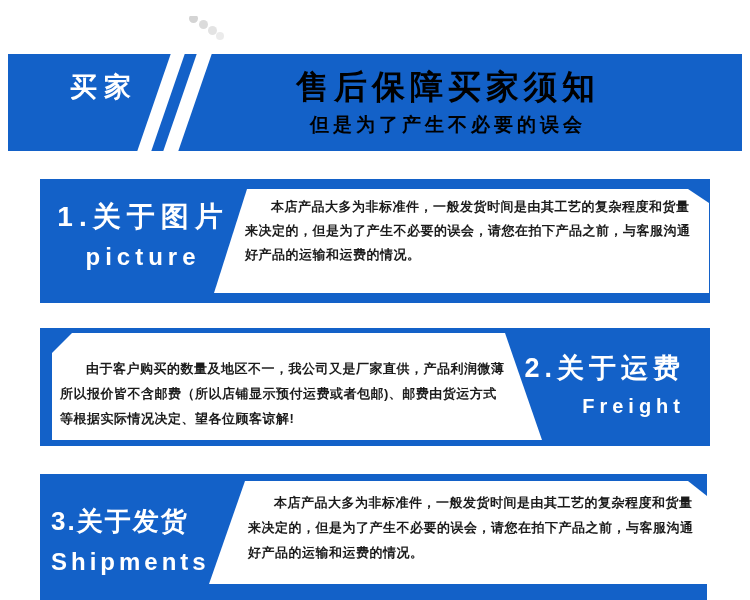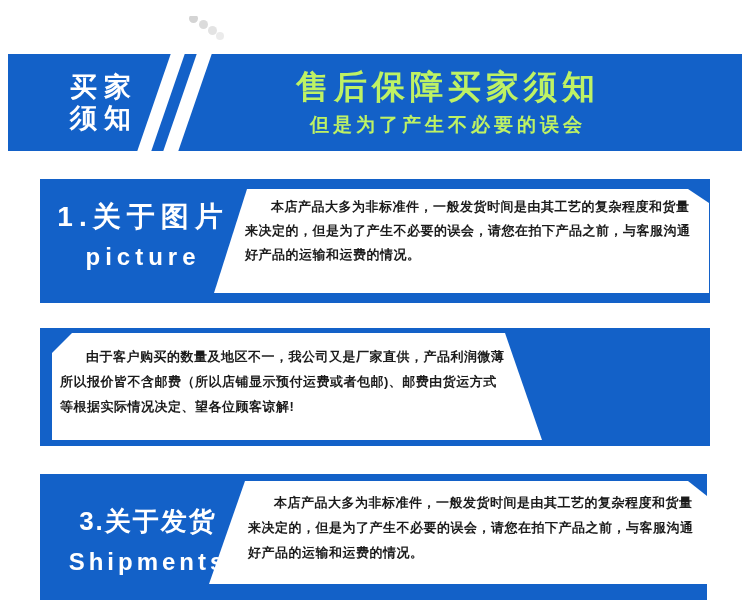--- a/index.html
+++ b/index.html
@@ -14,88 +14,91 @@
   .dot.d3 { left: 208px; top: 10px; width: 9px; height: 9px; opacity: .55; }
   .dot.d4 { left: 216px; top: 16px; width: 8px; height: 8px; opacity: .4; }
 
   
   .banner { position: absolute; left: 8px; top: 38px; width: 734px; height: 97px; background: var(--blue); }
   .badge { position: absolute; left: 38px; top: 18px; width: 116px; text-align: center;
            color: #fff; font-weight: 700; font-size: 27px; line-height: 31px; letter-spacing: 7px; }
   .stripe { position: absolute; top: 0; height: 97px; width: 14px; background: #ffffff; transform: skewX(-19deg); }
   .stripe.s1 { left: 146px; }
   .stripe.s2 { left: 172px; width: 15px; }
-  .titleWrap { position: absolute; left: 260px; top: 14px; width: 360px; text-align: center; color: #bef264; }
+  .titleWrap { position: absolute; left: 260px; top: 14px; width: 360px; text-align: center; color: #000000; }
   .titleWrap h1 { font-size: 33px; font-weight: 800; letter-spacing: 5px; line-height: 38px; white-space: nowrap; }
   .subtitle { margin-top: 6px; font-size: 19px; font-weight: 700; letter-spacing: 4px; white-space: nowrap; }
 
   
   .sec { position: absolute; left: 40px; background: var(--blue); }
   .sec1 { top: 163px; width: 670px; height: 124px; }
   .sec2 { top: 312px; width: 670px; height: 118px; }
   .sec3 { top: 458px; width: 667px; height: 127px; }
 
   .panel { position: absolute; inset: 0; background: #ffffff; }
   .p1 { clip-path: polygon(207px 10px, 648px 10px, 669px 24px, 669px 114px, 174px 114px); }
   .p2 { clip-path: polygon(12px 25px, 32px 5px, 465px 5px, 502px 112px, 12px 112px); }
   .p3 { clip-path: polygon(205px 7px, 648px 7px, 667px 22px, 667px 110px, 169px 110px); }
 
   .body-text { position: absolute; color: var(--ink); font-size: 13px; font-weight: 700;
                line-height: 24px; letter-spacing: 0.5px; text-indent: 2em; word-break: break-all; }
   .b1 { left: 205px; top: 16px; width: 452px; }
-  .b2 { left: 20px;  top: 16px; width: 448px; line-height: 25px; }
+  .b2 { left: 20px;  top: 28px; width: 448px; line-height: 25px; }
   .b3 { left: 208px; top: 16px; width: 448px; line-height: 25px; }
 
   .label { position: absolute; color: #ffffff; }
   .label .cn { font-weight: 800; white-space: nowrap; }
   .label .en { font-weight: 700; white-space: nowrap; }
   .lab1 { left: 8px; top: 19px; width: 190px; text-align: center; }
   .lab1 .cn { font-size: 28px; letter-spacing: 6px; }
   .lab1 .en { font-size: 24px; letter-spacing: 5px; margin-top: 7px; }
   .lab2 { left: 455px; top: 22px; width: 200px; text-align: right; padding-right: 10px; }
   .lab2 .cn { font-size: 27px; letter-spacing: 5px; }
   .lab2 .en { font-size: 20px; letter-spacing: 5px; margin-top: 9px; }
-  .lab3 { left: 18px; top: 30px; width: 180px; text-align: center; }
+  .lab3 { left: 11px; top: 30px; width: 180px; }
   .lab3 .cn { font-size: 26px; letter-spacing: 2px; }
   .lab3 .en { font-size: 24px; letter-spacing: 4px; margin-top: 9px; }
 </style>
 </head>
 <body>
 
 <div class="page">
 
   <span class="dot d1"></span>
   <span class="dot d2"></span>
   <span class="dot d3"></span>
   <span class="dot d4"></span>
 
   <header class="banner">
     <div class="badge">
       <div>买家</div>
-      <div>须知</div>
     </div>
     <span class="stripe s1"></span>
     <span class="stripe s2"></span>
     <div class="titleWrap">
       <h1>售后保障买家须知</h1>
       <div class="subtitle">但是为了产生不必要的误会</div>
     </div>
   </header>
 
   <section class="sec sec1">
     <div class="panel p1"></div>
     <div class="label lab1">
       <div class="cn">1.关于图片</div>
       <div class="en">picture</div>
     </div>
     <p class="body-text b1">本店产品大多为非标准件，一般发货时间是由其工艺的复杂程度和货量来决定的，但是为了产生不必要的误会，请您在拍下产品之前，与客服沟通好产品的运输和运费的情况。</p>
   </section>
 
   <section class="sec sec2">
     <div class="panel p2"></div>
+    <div class="label lab2">
+      <div class="cn">2.关于运费</div>
+      <div class="en">Freight</div>
+    </div>
     <p class="body-text b2">由于客户购买的数量及地区不一，我公司又是厂家直供，产品利润微薄所以报价皆不含邮费（所以店铺显示预付运费或者包邮)、邮费由货运方式等根据实际情况决定、望各位顾客谅解!</p>
   </section>
 
   <section class="sec sec3">
     <div class="panel p3"></div>
     <div class="label lab3">
       <div class="cn">3.关于发货</div>
       <div class="en">Shipments</div>
     </div>
     <p class="body-text b3">本店产品大多为非标准件，一般发货时间是由其工艺的复杂程度和货量来决定的，但是为了产生不必要的误会，请您在拍下产品之前，与客服沟通好产品的运输和运费的情况。</p>

